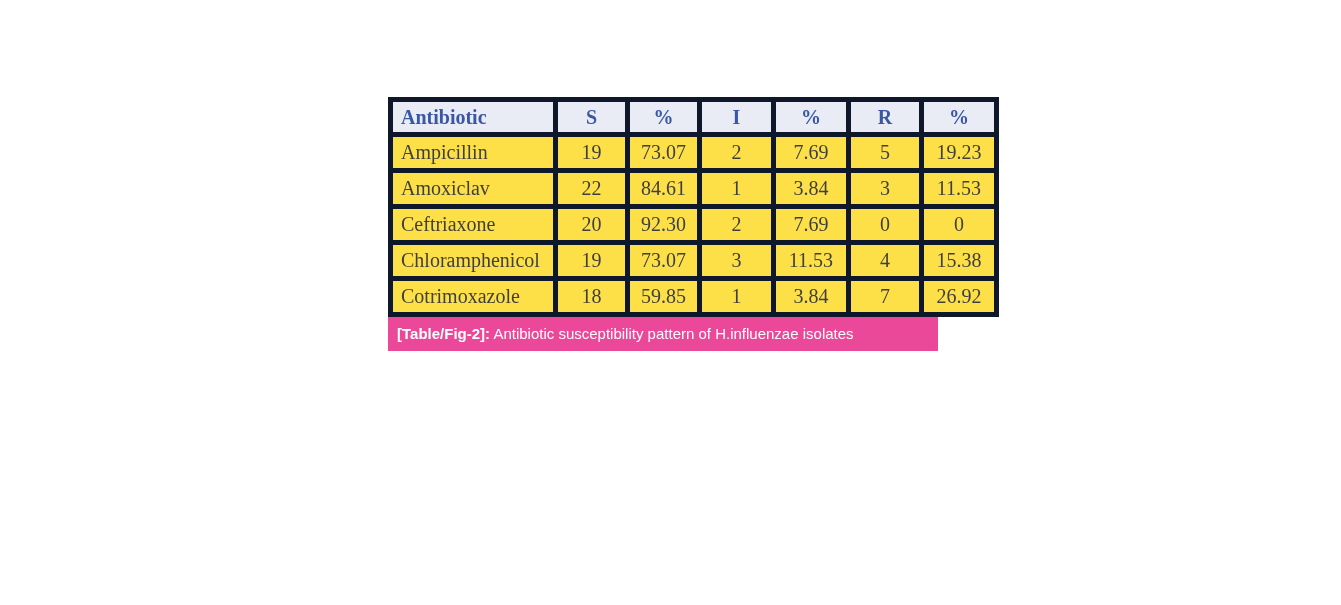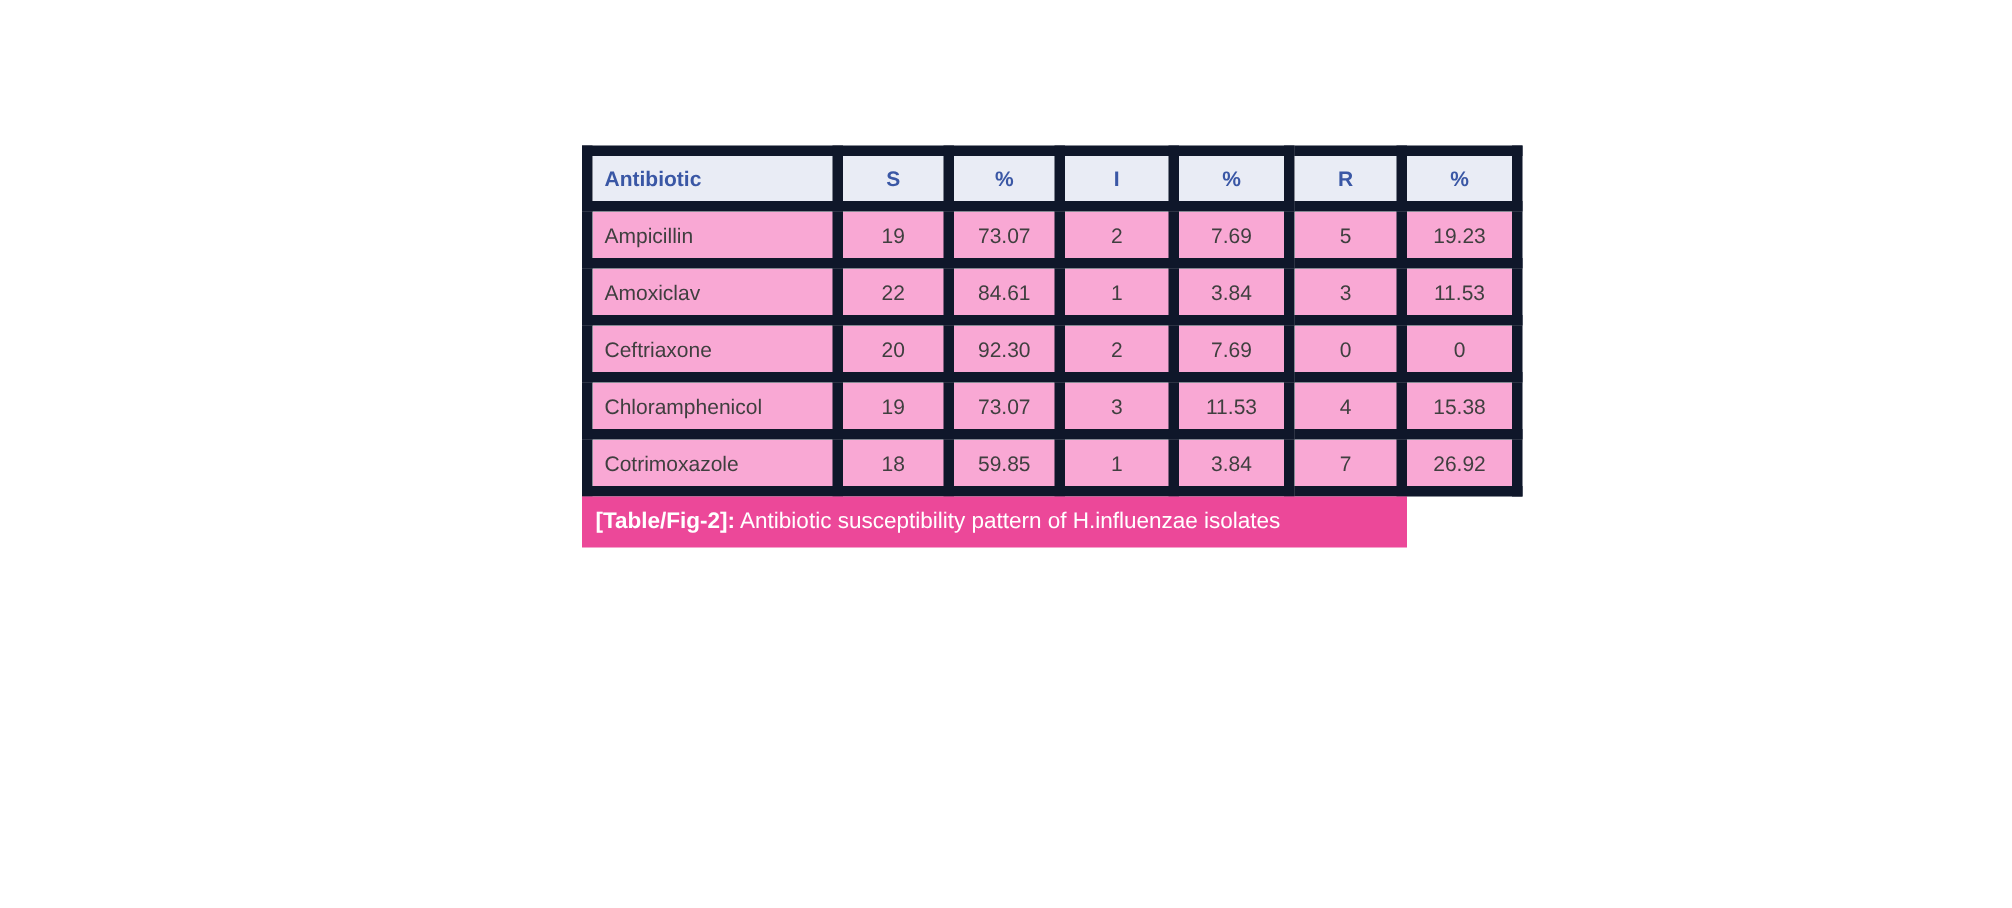--- a/index.html
+++ b/index.html
@@ -14,34 +14,35 @@
     left:388px;top:97px;
     width:550px;
   }
   table{
     border-collapse:collapse;
     table-layout:fixed;
     width:550px;
     border:2px solid #2e4d8e;
   }
   th,td{
-    border:7px solid #0f172a;
-    font-size:14px;
+    border:5px solid #0f172a;
+    font-size:20px;
     overflow:hidden;
     white-space:nowrap;
+    font-family:Liberation Serif, serif;
   }
   th{
     background:#e9ecf5;
     color:#3a57a5;
     font-weight:bold;
     height:28px;
     text-align:center;
   }
   td{
-    background:#f9a8d4;
+    background:#fde047;
     color:#3f3f3f;
     height:29px;
     text-align:center;
   }
   th:first-child,td:first-child{
     text-align:left;
     padding-left:8px;
   }
   th:nth-child(1){width:151px;}
   th:nth-child(2){width:65px;}

